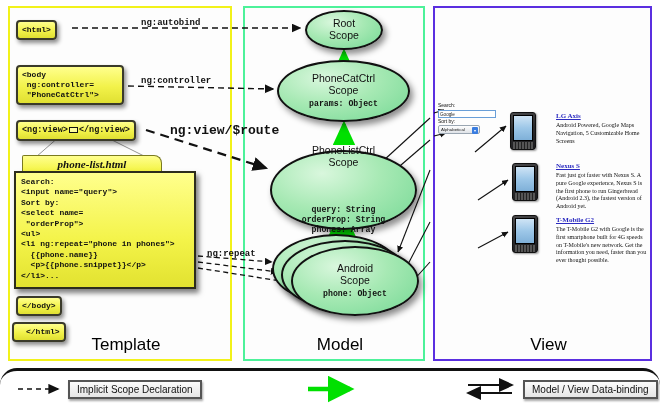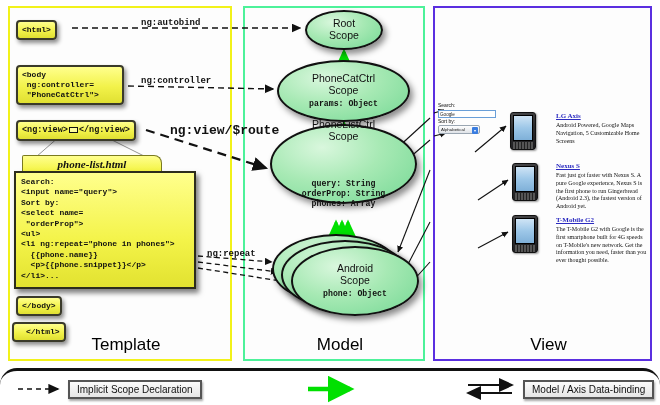--- a/index.html
+++ b/index.html
@@ -116,21 +116,21 @@
   .scope .props {
     font-family: "Liberation Mono", monospace;
     font-weight: bold;
     font-size: 8.2px;
     line-height: 1.2;
     margin-top: 3px;
     white-space: pre;
   }
   #scope-root      { left: 305px; top: 10px;  width: 78px;  height: 40px; }
   #scope-catctrl   { left: 277px; top: 60px;  width: 133px; height: 62px; }
-  #scope-listctrl  { left: 270px; top: 124px; width: 147px; height: 80px; gap: 34px; }
+  #scope-listctrl  { left: 270px; top: 150px; width: 147px; height: 80px; gap: 34px; }
   #scope-rep-b     { left: 272px; top: 234px; width: 128px; height: 70px; z-index:1;}
   #scope-rep-m     { left: 281px; top: 240px; width: 128px; height: 70px; z-index:2;}
   #scope-rep-f     { left: 291px; top: 246px; width: 128px; height: 70px; z-index:3;}
 
   
   #search-widget {
     position: absolute; left: 438px; top: 102px; width: 62px;
     font-family: "Liberation Sans", sans-serif;
     font-size: 5px;
     color: #111;
@@ -413,17 +413,17 @@
       <line x1="308" y1="18" x2="350" y2="18" stroke="#00e000" stroke-width="4.5" marker-end="url(#lg-g)"></line>
       <line x1="468" y1="14" x2="512" y2="14" stroke="#111" stroke-width="2.2" marker-end="url(#lg-b)"></line>
       <line x1="512" y1="22" x2="468" y2="22" stroke="#111" stroke-width="2.2" marker-end="url(#lg-b)"></line>
     </svg>
     <div class="legend-item" id="legend-1">
       <div style="width:50px"></div>
       <div class="legend-box">Implicit Scope Declaration</div>
     </div>
     <div class="legend-item" id="legend-3">
       <div style="width:55px"></div>
-      <div class="legend-box">Model / Axis Data-binding</div>
+      <div class="legend-box">Model / View Data-binding</div>
     </div>
   </div>
 
 </div>
 
 </body></html>

